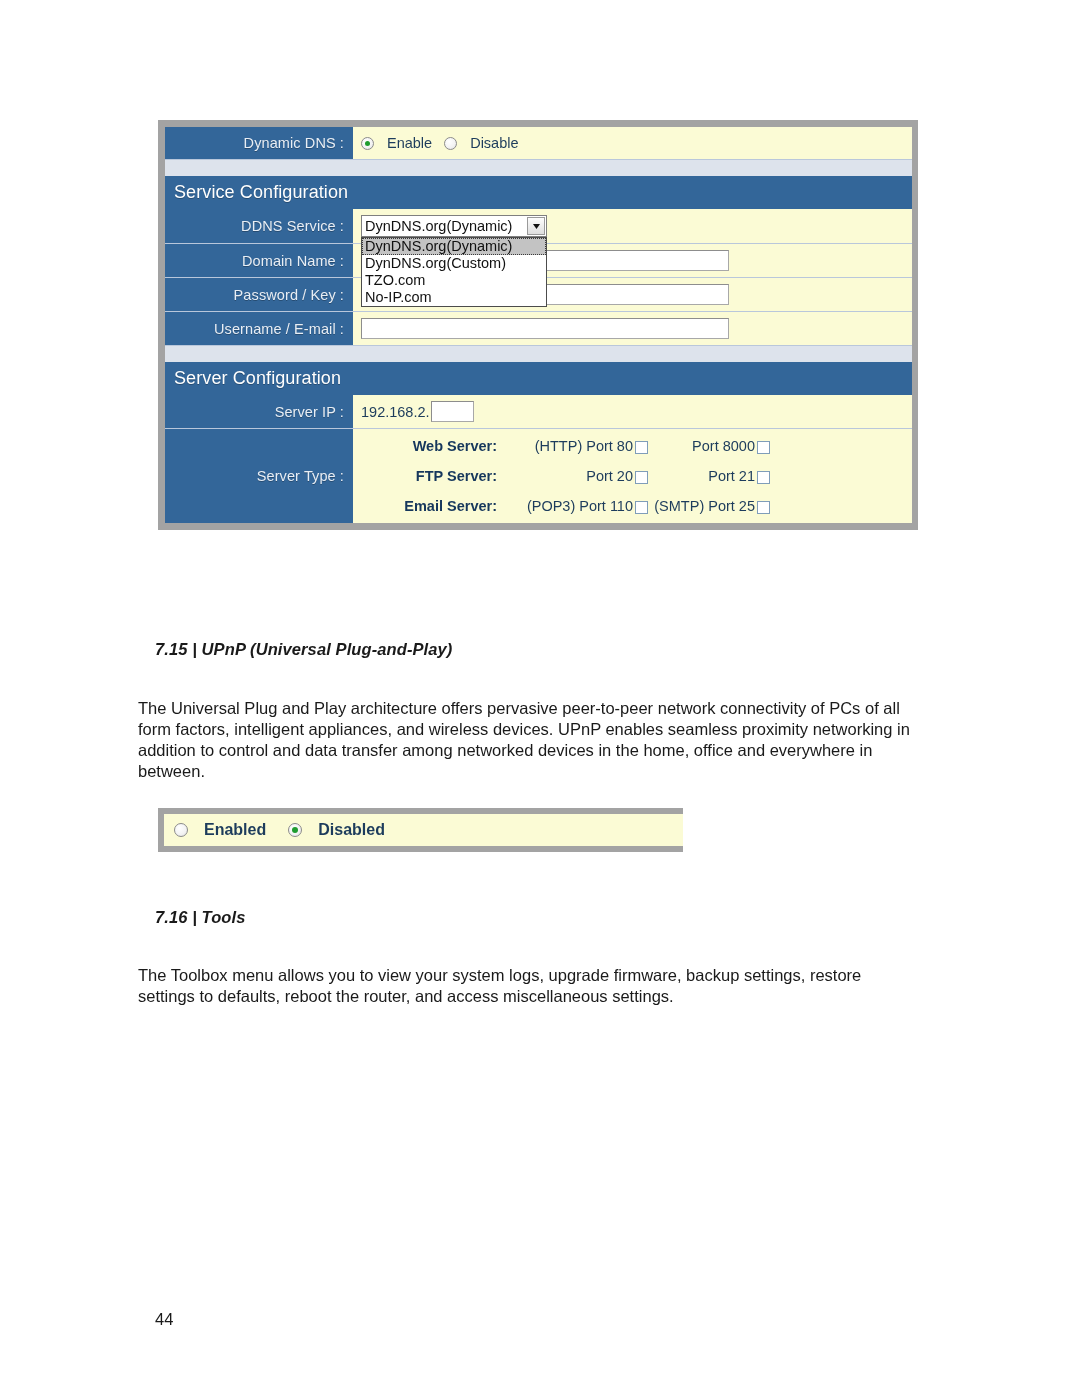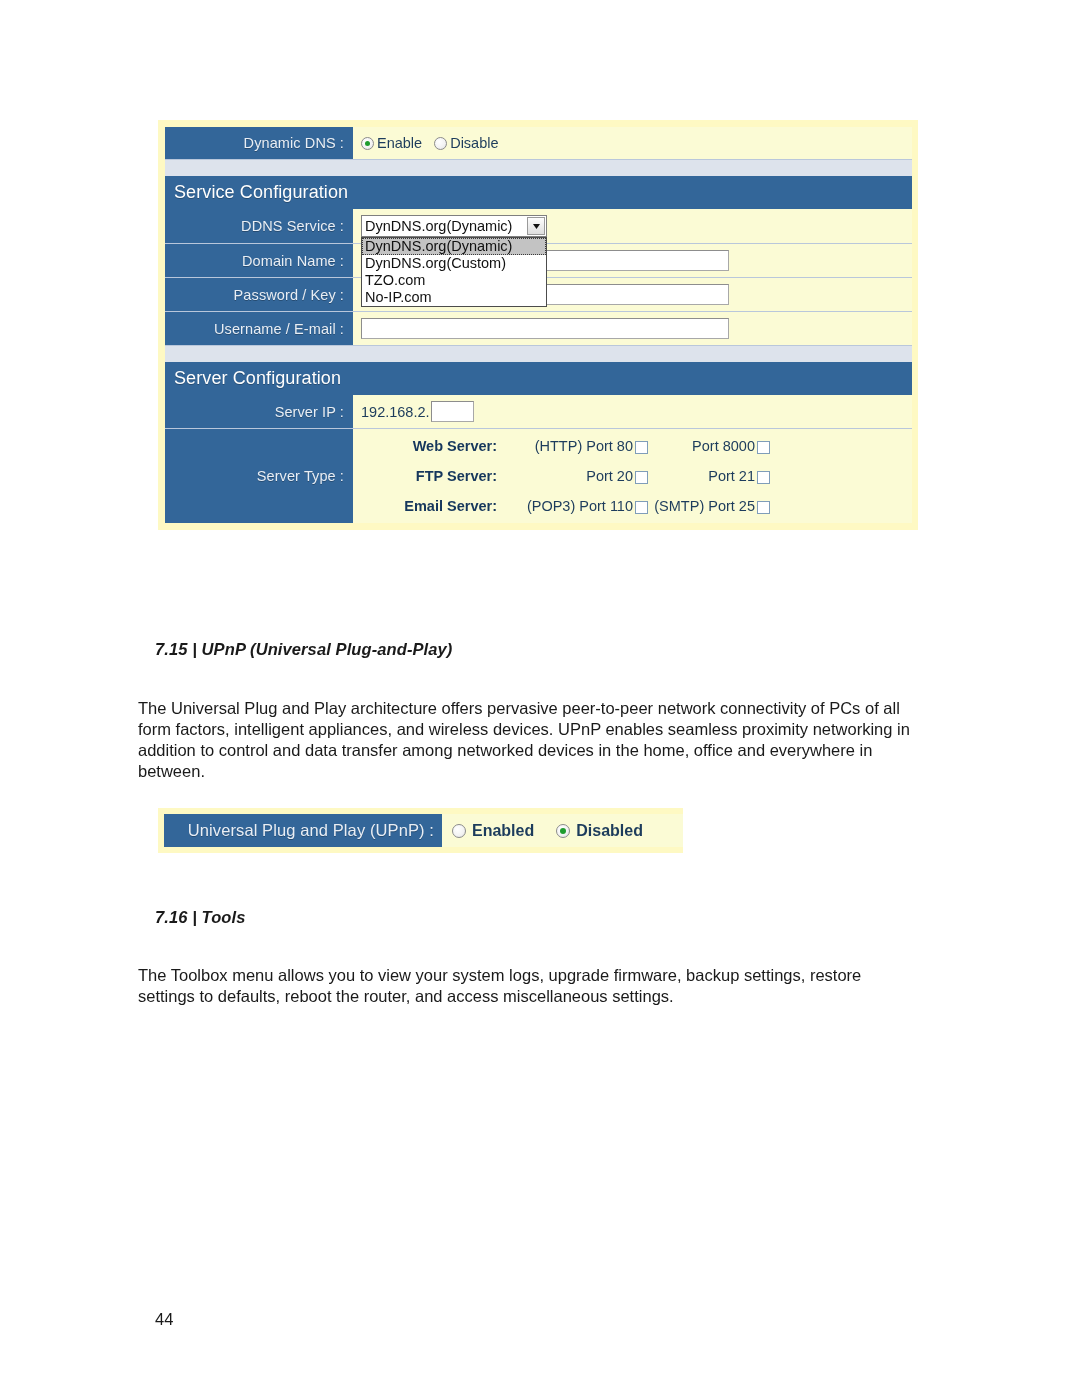--- a/index.html
+++ b/index.html
@@ -12,21 +12,21 @@
     height: 1397px;
     position: relative;
     font-family: "Liberation Sans", sans-serif;
     color: #1a1a1a;
     overflow: hidden;
   }
 
   
   .ui-panel {
     position: absolute;
-    background: #fef9c3;
+    background: #a3a3a3;
     box-sizing: border-box;
   }
   #ddns-panel {
     left: 158px;
     top: 120px;
     width: 760px;
     padding: 7px 6px 7px 7px;
   }
 
   .ui-row {
@@ -73,20 +73,21 @@
     text-shadow: 0 1px 0 rgba(0,0,0,.25);
   }
   .gap { height: 16px; background: #dde3ec; }
 
   
   .radio-opt {
     display: inline-flex;
     align-items: center;
     margin-right: 12px;
     white-space: nowrap;
+    gap: 10px;
   }
   .radio {
     width: 13px; height: 13px;
     border-radius: 50%;
     border: 1px solid #8b8b8b;
     background: radial-gradient(circle at 38% 34%, #ffffff 0%, #f2f2f2 60%, #dcdcdc 100%);
     display: inline-block;
     position: relative;
     margin-right: 3px;
     box-sizing: border-box;
@@ -380,21 +381,20 @@
       </div>
     </div>
   </div>
 </div>
 
 <div class="doc-heading" id="h715">7.15 | UPnP (Universal Plug-and-Play)</div>
 <div class="doc-para" id="p715">The Universal Plug and Play architecture offers pervasive peer-to-peer network connectivity of PCs of all form factors, intelligent appliances, and wireless devices. UPnP enables seamless proximity networking in addition to control and data transfer among networked devices in the home, office and everywhere in between.</div>
 
 <div class="ui-panel" id="upnp-panel">
   <div class="ui-row">
-    <div class="ui-label">Universal Plug and Play (UPnP) :</div>
     <div class="ui-field">
       <span class="radio-opt">
         <span class="radio"></span>
         <span class="radio-label">Enabled</span>
       </span>
       <span class="radio-opt">
         <span class="radio checked"></span>
         <span class="radio-label">Disabled</span>
       </span>
     </div>

